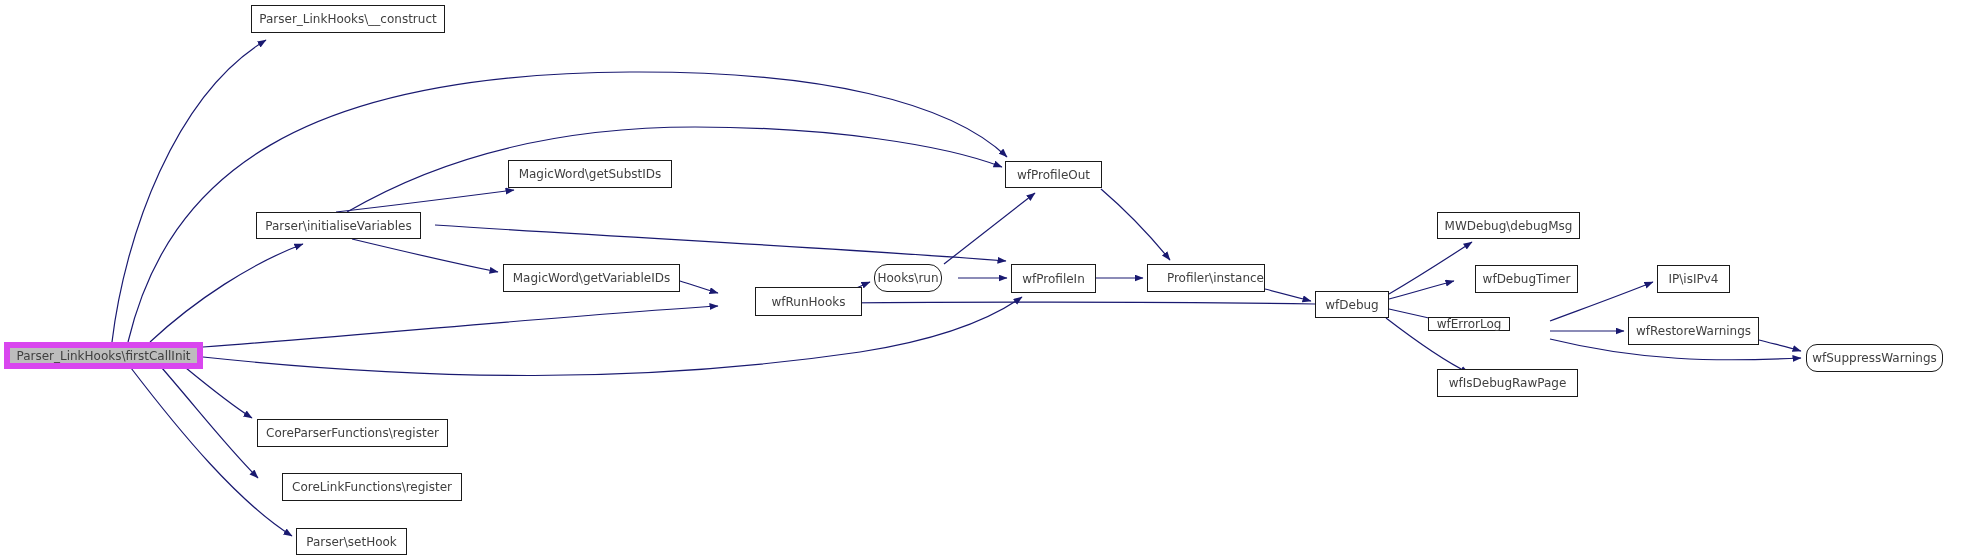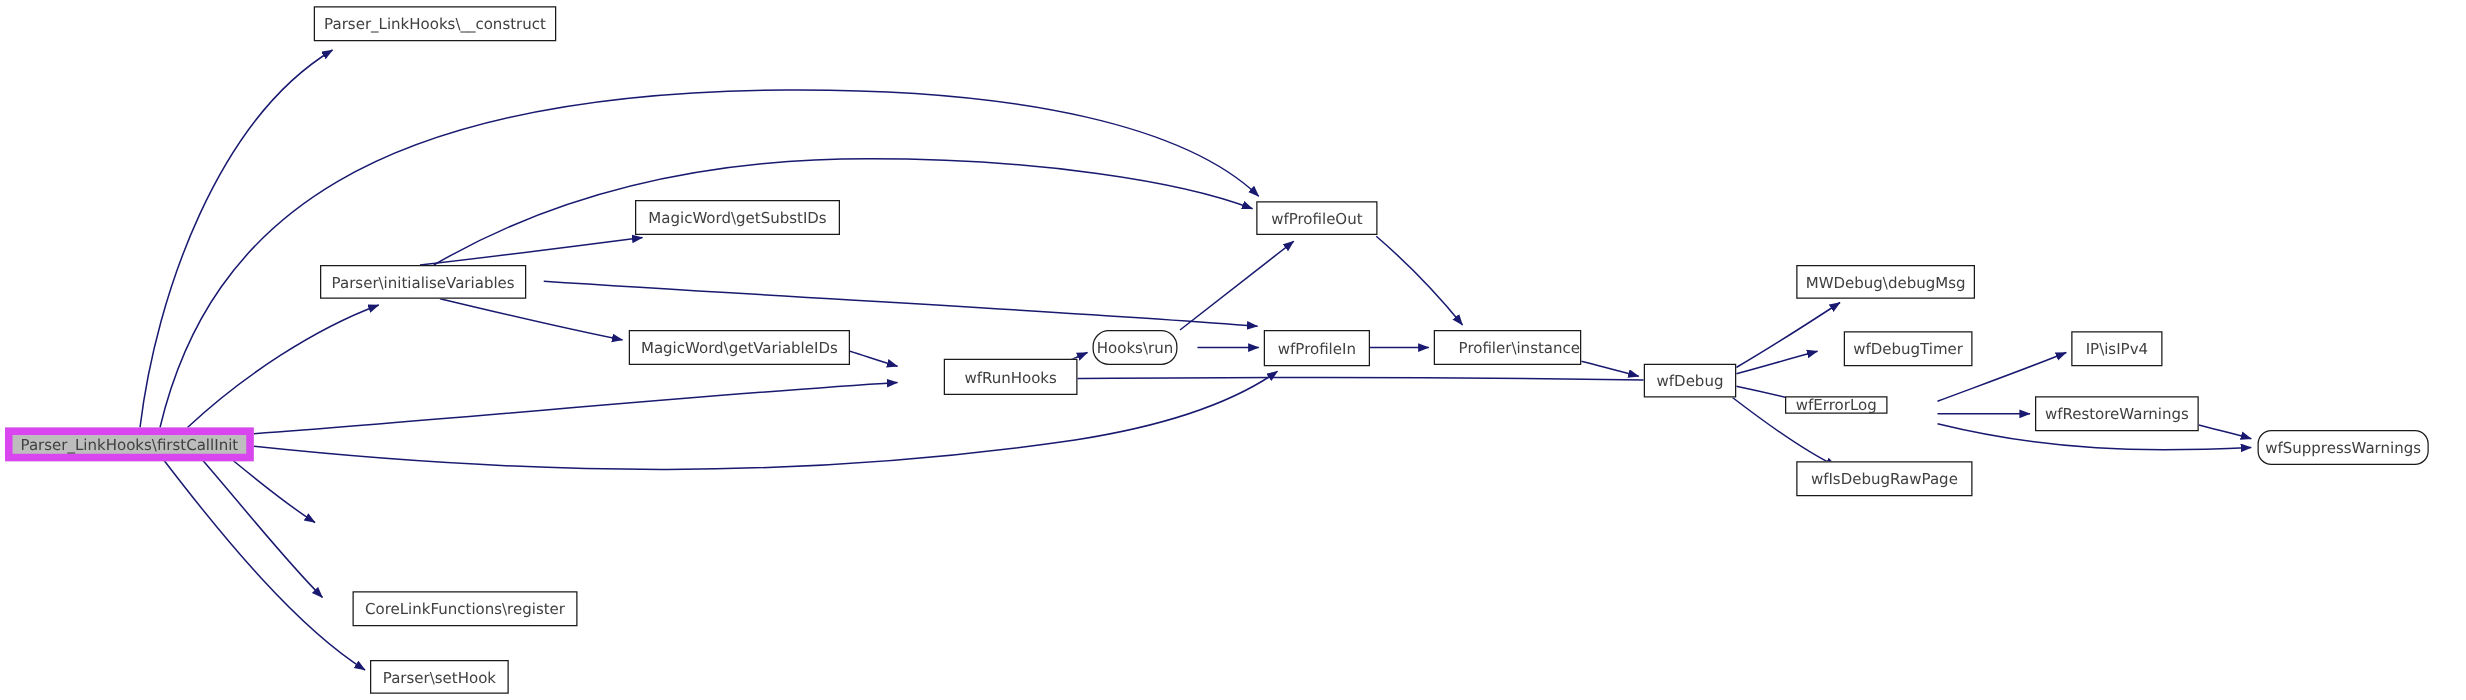--- a/index.html
+++ b/index.html
@@ -115,19 +115,22 @@
     </div>
     <div class="node" style="left: 1657px; top: 265px; width: 73px; height: 28px;">
       <span>IP\isIPv4</span>
     </div>
     <div class="node" style="left: 1628px; top: 317px; width: 131px; height: 28px;">
       <span>wfRestoreWarnings</span>
     </div>
     <div class="node" style="left: 1806px; top: 344px; width: 137px; height: 28px; border-radius: 11px;">
       <span>wfSuppressWarnings</span>
     </div>
+    <div class="node" style="left: 257px; top: 419px; width: 191px; height: 28px;">
+      <span>CoreParserFunctions\register</span>
+    </div>
     <div class="node" style="left: 262px; top: 473px; width: 180px; height: 28px; margin-left: 20px;">
       <span>CoreLinkFunctions\register</span>
     </div>
     <div class="node" style="left: 296px; top: 528px; width: 111px; height: 27px;">
       <span>Parser\setHook</span>
     </div>
   </div>
 
 </body></html>

